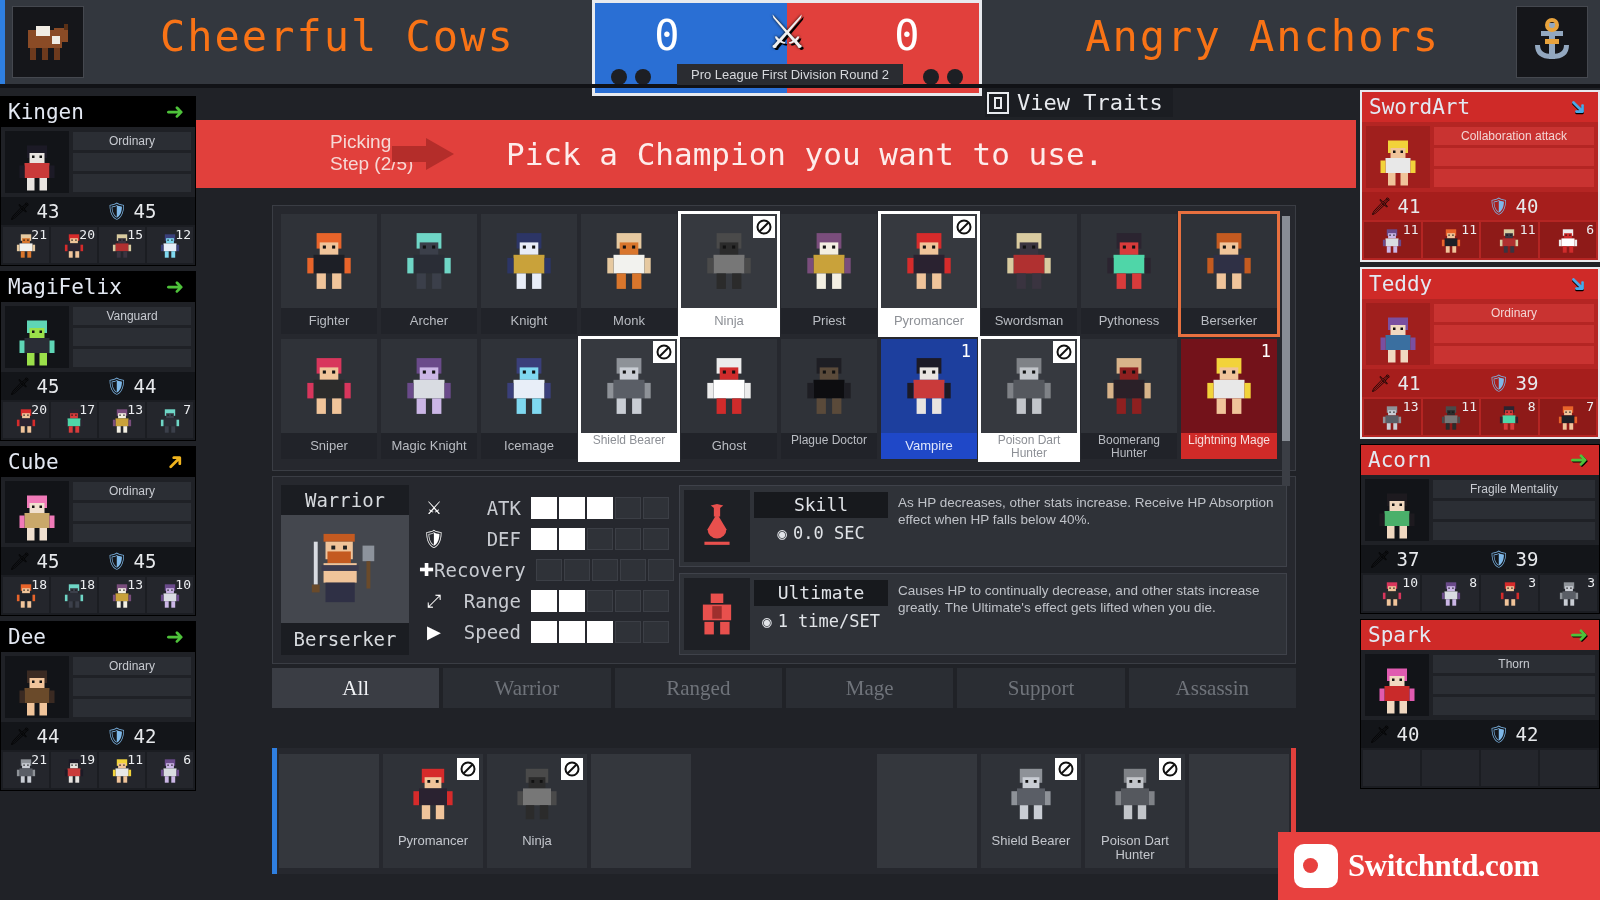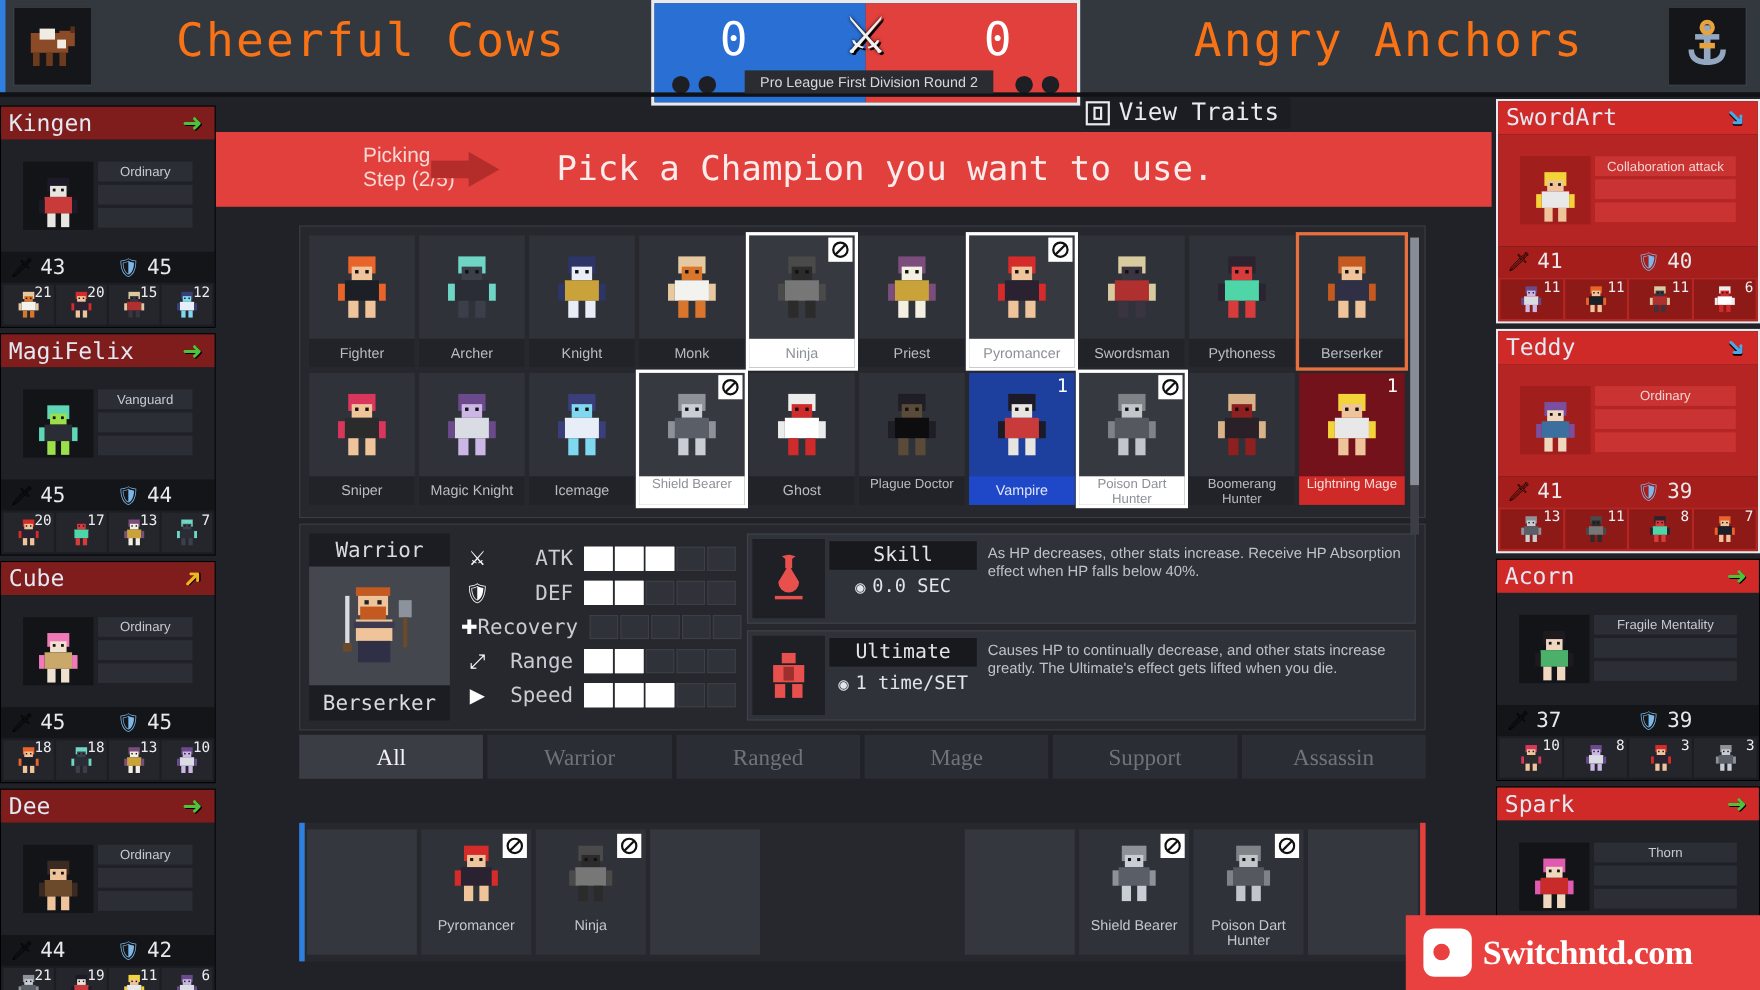--- a/index.html
+++ b/index.html
@@ -61,27 +61,27 @@
   .arrow-shape .head { position: absolute; left: 34px; top: 0; width: 0; height: 0;
                         border-top: 16px solid transparent; border-bottom: 16px solid transparent; border-left: 28px solid #b42d2a; }
 
   
   .sidebar { position: absolute; top: 96px; width: 196px; }
   .sidebar.left { left: 0; }
   .sidebar.right { right: 0; width: 240px; top: 90px; }
   .pcard { margin-bottom: 5px; background: #1b1d22; border: 1px solid #000; }
   .pcard.sel-red  { border: 2px solid #e8eaee; }
   .pcard-head { height: 30px; display: flex; align-items: center; justify-content: space-between; }
-  .pcard-head.blue { background: #7f1d1d; }
+  .pcard-head.blue { background: #000000; }
   .pcard-head.red  { background: #cf2a28; }
   .pcard-name { padding-left: 7px; font-size: 21px; color: #e3e8f2; font-family: "DejaVu Sans Mono", monospace;
                 white-space: nowrap; overflow: hidden; }
   .pcard-icon { width: 40px; height: 30px; display: flex; align-items: center; justify-content: center;
                 font-size: 22px; line-height: 1; }
-  .pcard-body { display: flex; padding: 20px; gap: 4px; }
+  .pcard-body { display: flex; padding: 4px; gap: 4px; align-items: center; }
   .pcard-body.blue { background: #1f2126; }
   .pcard-body.red  { background: #b42523; }
   .portrait { width: 64px; height: 62px; background: #121418; display: flex; align-items: flex-end; justify-content: center; }
   .portrait.red { background: #a01f1d; }
   .traits { flex: 1; display: flex; flex-direction: column; gap: 3px; }
   .trait { height: 18px; background: #2b2e34; color: #c7cad0; font-size: 12px; text-align: center; line-height: 18px; }
   .trait.red { background: #c93331; color: #f3d4d3; }
   .pcard-stats { height: 28px; display: flex; align-items: center; background: #131519; }
   .pcard-stats.red { background: #a61e1c; }
   .stat { display: flex; align-items: center; gap: 6px; width: 50%; padding-left: 8px; }

